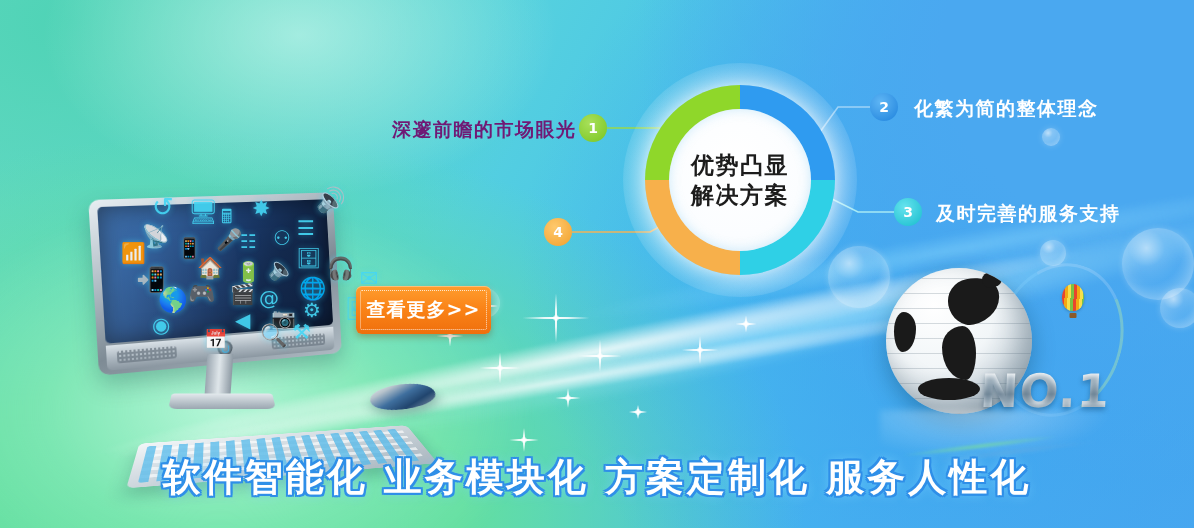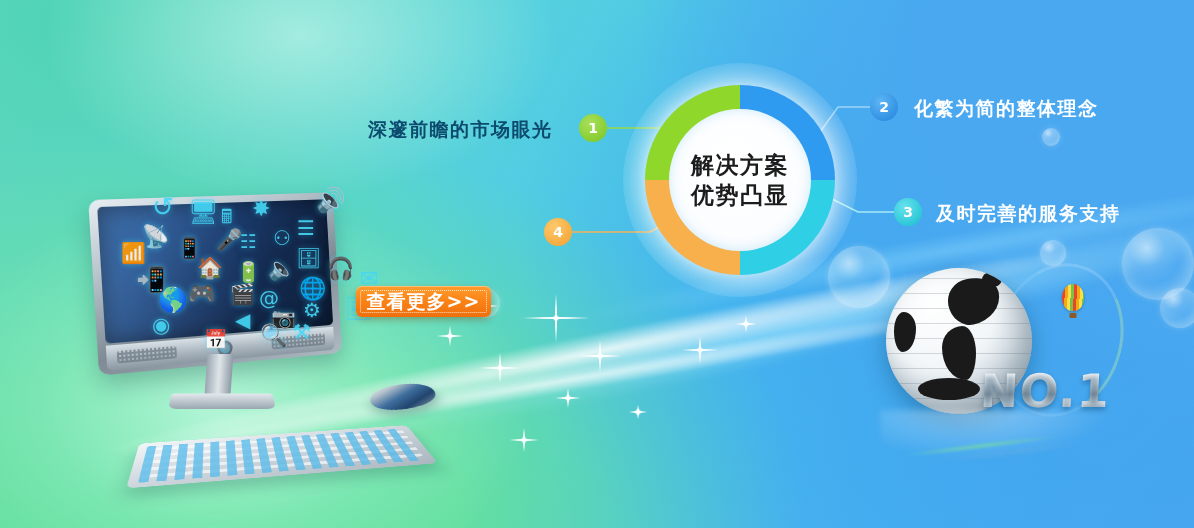--- a/index.html
+++ b/index.html
@@ -163,21 +163,21 @@
   .badge{position:absolute;width:28px;height:28px;border-radius:50%;
     display:flex;align-items:center;justify-content:center;
     color:#fff;font-size:14px;font-weight:bold;
     font-family:"DejaVu Sans","Liberation Sans",sans-serif;}
   .badge::before{content:"";position:absolute;left:-9px;top:-9px;width:46px;height:46px;border-radius:50%;
     background:radial-gradient(circle, rgba(255,255,255,.85) 30%, rgba(255,255,255,0) 70%);z-index:-1;}
 
   .feat{position:absolute;font-weight:bold;font-size:19px;letter-spacing:1.5px;white-space:nowrap;}
 
   
-  #cta{position:absolute;left:356px;top:286px;width:135px;height:31px;
+  #cta{position:absolute;left:356px;top:286px;width:135px;height:48px;
     border-radius:6px;border:none;cursor:pointer;
     background:linear-gradient(180deg,#ff9d2e 0%,#fa8317 48%,#ef6f0c 100%);
     box-shadow:0 3px 7px rgba(120,60,0,.35), inset 0 1px 0 rgba(255,255,255,.35);
     color:#fff;font-size:19px;font-weight:bold;letter-spacing:1px;
     font-family:"DejaVu Sans","Liberation Sans",sans-serif;
     display:flex;align-items:center;justify-content:center;
     outline:1.5px dotted rgba(255,255,255,.75);outline-offset:-5px;}
 
   
   #tagline{position:absolute;left:0;right:0;top:452px;text-align:center;
@@ -330,40 +330,41 @@
     <polyline points="820,132 838,107 870,107" fill="none" stroke="#9fd3f7" stroke-width="1.6"></polyline>
     <polyline points="830,198 858,212 894,212" fill="none" stroke="#a6e9f5" stroke-width="1.6"></polyline>
     <polyline points="572,232 650,232 668,222" fill="none" stroke="#f0b45a" stroke-width="1.6"></polyline>
   </svg>
 
   <div id="donut">
     <div class="donut-glow"></div>
     <div class="donut-ring"></div>
     <div class="donut-hole"></div>
     <div class="donut-label">
+      <div>优势凸显</div>
       <div>解决方案</div>
-      <div>优势凸显</div>
     </div>
   </div>
 
   <div class="badge" style="left:579px;top:114px;background:radial-gradient(circle at 38% 32%,#a8e05a,#79c520);">
     <span>1</span>
   </div>
-  <div class="feat" style="left:368px;top:117px;color:#0c4a6e;">深邃前瞻的市场眼光</div>
+  <div class="feat" style="left:392px;top:117px;color:#701a75;">深邃前瞻的市场眼光</div>
 
   <div class="badge" style="left:870px;top:93px;background:radial-gradient(circle at 38% 32%,#5fb6f5,#1e82dc);">
     <span>2</span>
   </div>
   <div class="feat" style="left:914px;top:96px;color:#ffffff;">化繁为简的整体理念</div>
 
   <div class="badge" style="left:894px;top:198px;background:radial-gradient(circle at 38% 32%,#66e3ee,#17bccd);">
     <span>3</span>
   </div>
   <div class="feat" style="left:936px;top:201px;color:#ffffff;">及时完善的服务支持</div>
 
   <div class="badge" style="left:544px;top:218px;background:radial-gradient(circle at 38% 32%,#ffc96d,#f1a02c);">
     <span>4</span>
   </div>
 
   <div id="cta">查看更多&gt;&gt;</div>
 
+  <div id="tagline">软件智能化 业务模块化 方案定制化 服务人性化</div>
 
 </div>
 
 </body></html>

